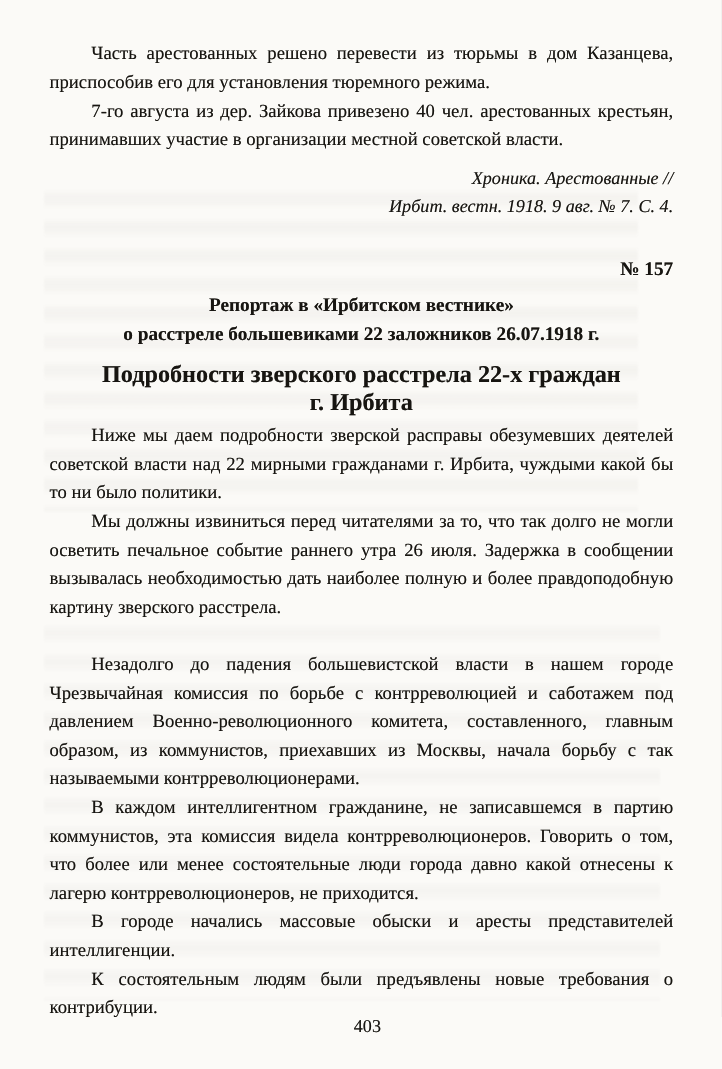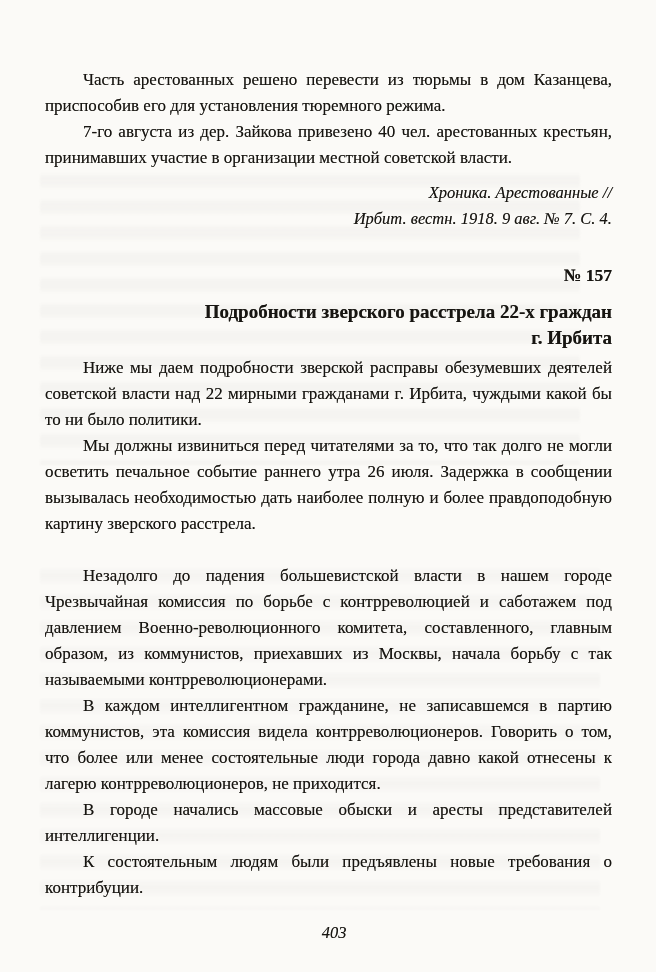--- a/index.html
+++ b/index.html
@@ -15,21 +15,21 @@
     background: #fbfaf7;
     color: #171511;
     font-family: "Liberation Serif", "DejaVu Serif", serif;
     font-size: 17px;
     line-height: 26px;
     overflow: hidden;
     box-sizing: border-box;
   }
   .content {
     position: relative;
-    padding: 67px 44px 0 45px;
+    padding: 36px 44px 0 45px;
     z-index: 2;
   }
   
   .bleed {
     position: absolute;
     z-index: 1;
     filter: blur(1.2px);
     opacity: 0.55;
     background: repeating-linear-gradient(
       to bottom,
@@ -67,38 +67,37 @@
   .doc-title {
     margin-top: 7px;
     text-align: center;
     font-weight: bold;
     font-size: 17.5px;
     line-height: 26px;
     text-shadow: 0 0 0.5px rgba(23, 21, 17, 0.6);
   }
   .doc-subtitle {
     margin-top: 11px;
-    text-align: right;
+    text-align: center;
     font-weight: bold;
-    font-size: 19px;
+    font-size: 22px;
     line-height: 26px;
     text-shadow: 0 0 0.5px rgba(23, 21, 17, 0.6);
   }
   .body-start { margin-top: 4px; }
   .gap-above { margin-top: 26px; }
   .page-number {
     position: absolute;
     left: 12px;
     right: 0;
     bottom: 26px;
     text-align: center;
     font-size: 16.5px;
     z-index: 2;
     text-shadow: 0 0 0.5px rgba(23, 21, 17, 0.5);
-    font-style: italic;
   }
 </style>
 </head>
 <body>
 
 <div class="page">
   <div class="bleed bleed-a"></div>
   <div class="bleed bleed-b"></div>
 
   <div class="content">
@@ -106,20 +105,24 @@
     <p class="para">Часть арестованных решено перевести из тюрьмы в дом Казанцева, приспособив его для установления тюремного режима.</p>
     <p class="para">7-го августа из дер. Зайкова привезено 40 чел. арестованных крестьян, принимавших участие в организации местной советской власти.</p>
 
     <div class="citation">
       <div>Хроника. Арестованные //</div>
       <div>Ирбит. вестн. 1918. 9 авг. № 7. С. 4.</div>
     </div>
 
     <div class="doc-number">№ 157</div>
 
+    <div class="doc-title">
+      <div>Репортаж в «Ирбитском вестнике»</div>
+      <div>о расстреле большевиками 22 заложников 26.07.1918 г.</div>
+    </div>
 
     <div class="doc-subtitle">
       <div>Подробности зверского расстрела 22-х граждан</div>
       <div>г. Ирбита</div>
     </div>
 
     <p class="para body-start">Ниже мы даем подробности зверской расправы обезумевших деятелей советской власти над 22 мирными гражданами г. Ирбита, чуждыми какой бы то ни было политики.</p>
     <p class="para">Мы должны извиниться перед читателями за то, что так долго не могли осветить печальное событие раннего утра 26 июля. Задержка в сообщении вызывалась необходимостью дать наиболее полную и более правдоподобную картину зверского расстрела.</p>
     <p class="para gap-above">Незадолго до падения большевистской власти в нашем городе Чрезвычайная комиссия по борьбе с контрреволюцией и саботажем под давлением Военно-революционного комитета, составленного, главным образом, из коммунистов, приехавших из Москвы, начала борьбу с так называемыми контрреволюционерами.</p>
     <p class="para">В каждом интеллигентном гражданине, не записавшемся в партию коммунистов, эта комиссия видела контрреволюционеров. Говорить о том, что более или менее состоятельные люди города давно какой отнесены к лагерю контрреволюционеров, не приходится.</p>

